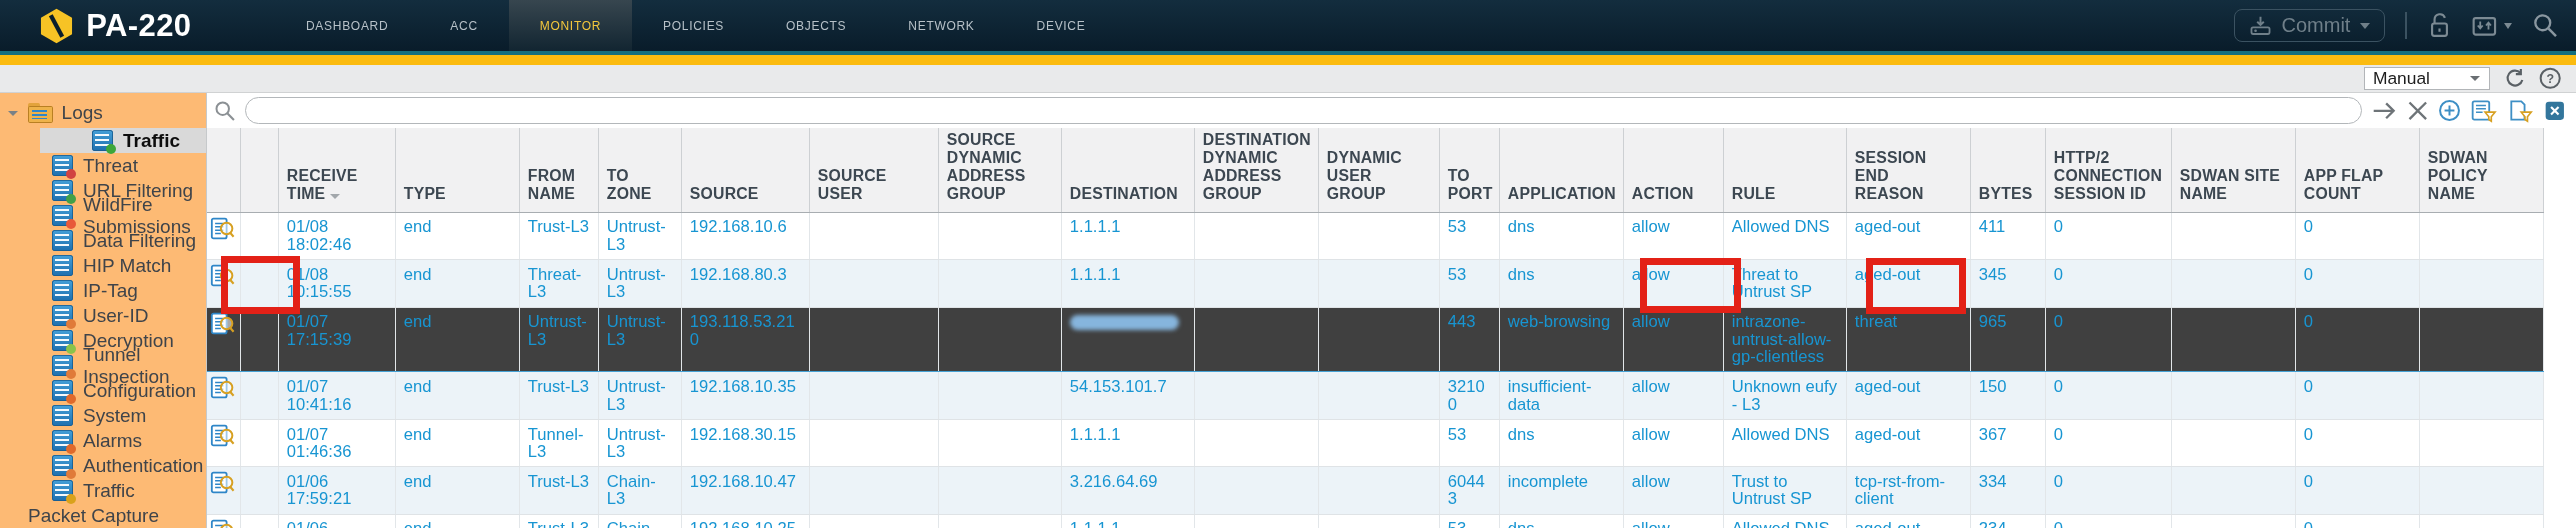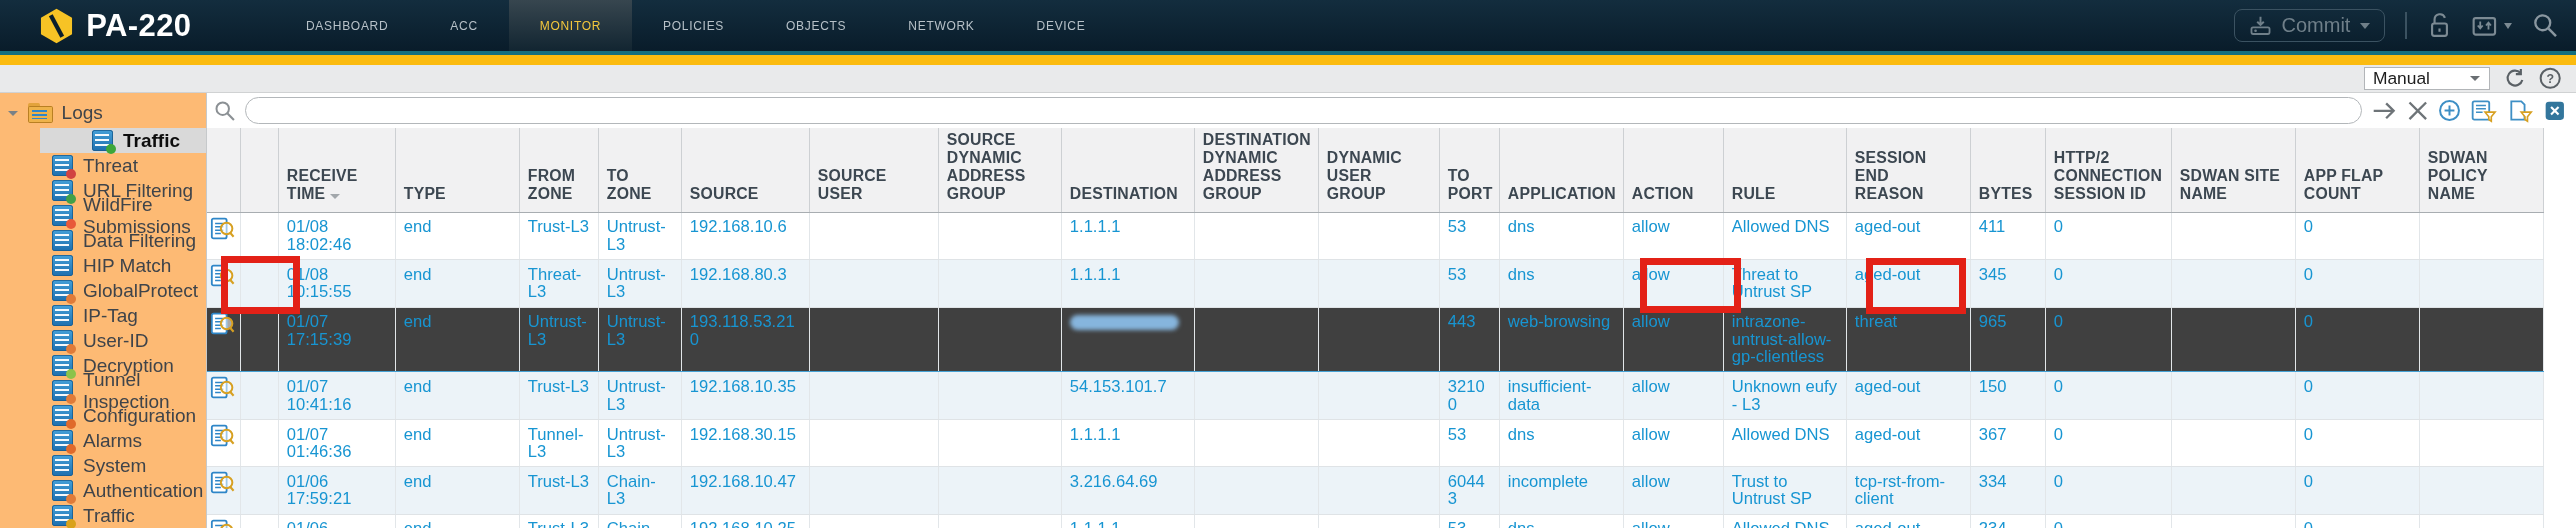--- a/index.html
+++ b/index.html
@@ -166,50 +166,46 @@
         </div>
         <div class="tree-item">
           <span class="doc-icon no-accent"></span>
           <span>Data Filtering</span>
         </div>
         <div class="tree-item">
           <span class="doc-icon no-accent"></span>
           <span>HIP Match</span>
         </div>
         <div class="tree-item">
-          <span class="doc-icon" style="--accent: #e07b39;"></span>
-          <span>GlobalProtect</span>
-        </div>
-        <div class="tree-item">
           <span class="doc-icon no-accent"></span>
           <span>IP-Tag</span>
         </div>
         <div class="tree-item">
           <span class="doc-icon" style="--accent: #e07b39;"></span>
           <span>User-ID</span>
         </div>
         <div class="tree-item">
           <span class="doc-icon" style="--accent: #8bc34a;"></span>
           <span>Decryption</span>
         </div>
         <div class="tree-item">
           <span class="doc-icon" style="--accent: #e07b39;"></span>
           <span>Tunnel Inspection</span>
         </div>
         <div class="tree-item">
           <span class="doc-icon" style="--accent: #e06a2b;"></span>
           <span>Configuration</span>
         </div>
         <div class="tree-item">
+          <span class="doc-icon no-accent"></span>
+          <span>System</span>
+        </div>
+        <div class="tree-item">
           <span class="doc-icon" style="--accent: #e06a2b;"></span>
           <span>Alarms</span>
-        </div>
-        <div class="tree-item">
-          <span class="doc-icon no-accent"></span>
-          <span>System</span>
         </div>
         <div class="tree-item">
           <span class="doc-icon" style="--accent: #e07b39;"></span>
           <span>Authentication</span>
         </div>
         <div class="tree-item">
           <span class="doc-icon" style="--accent: #d9a21b;"></span>
           <span>Traffic</span>
         </div>
       </div>
@@ -288,21 +284,21 @@
             <col style="width: 124px;">
             <col style="width: 124px;">
             <col style="width: 124px;">
           </colgroup>
         <thead>
             <tr id="header-row">
               <th></th>
               <th></th>
               <th>RECEIVE TIME<span class="sort-caret"></span></th>
               <th>TYPE</th>
-              <th>FROM ZONE</th>
+              <th>FROM NAME</th>
               <th>TO ZONE</th>
               <th>SOURCE</th>
               <th>SOURCE USER</th>
               <th>SOURCE DYNAMIC ADDRESS GROUP</th>
               <th>DESTINATION</th>
               <th>DESTINATION DYNAMIC ADDRESS GROUP</th>
               <th>DYNAMIC USER GROUP</th>
               <th>TO PORT</th>
               <th>APPLICATION</th>
               <th>ACTION</th>

